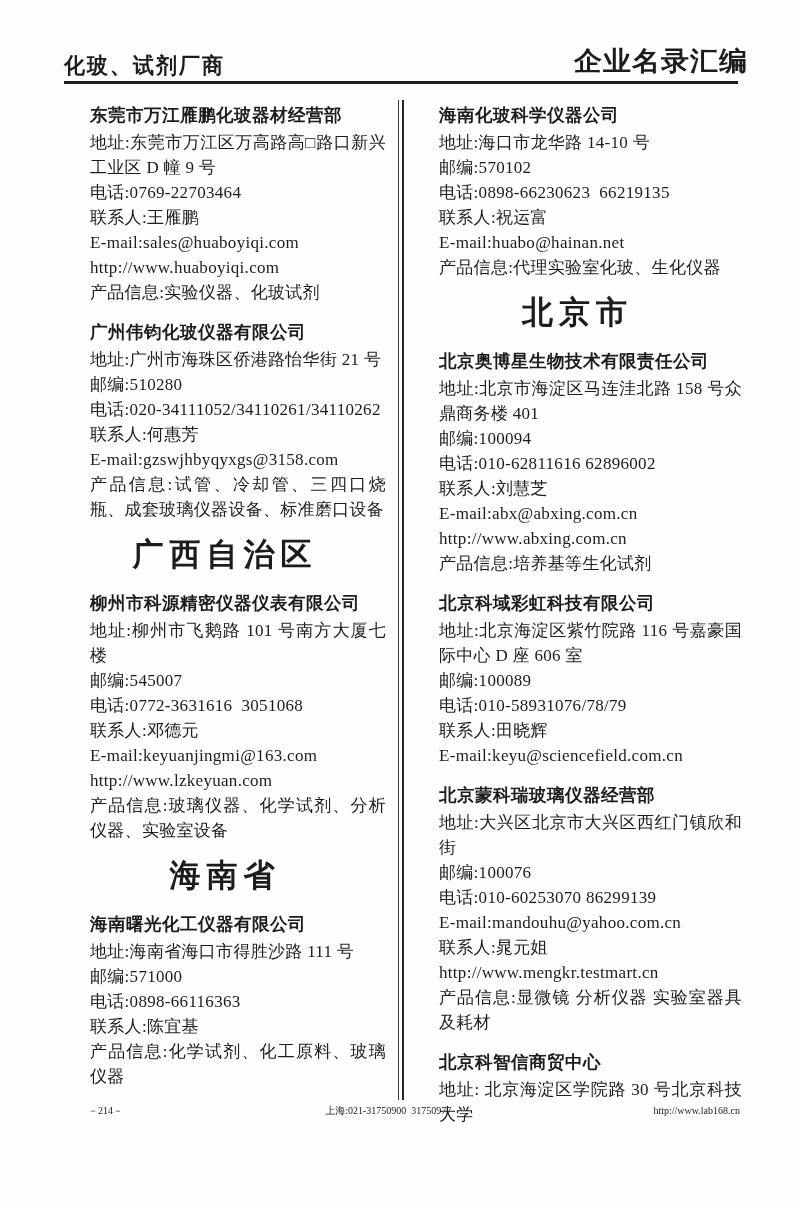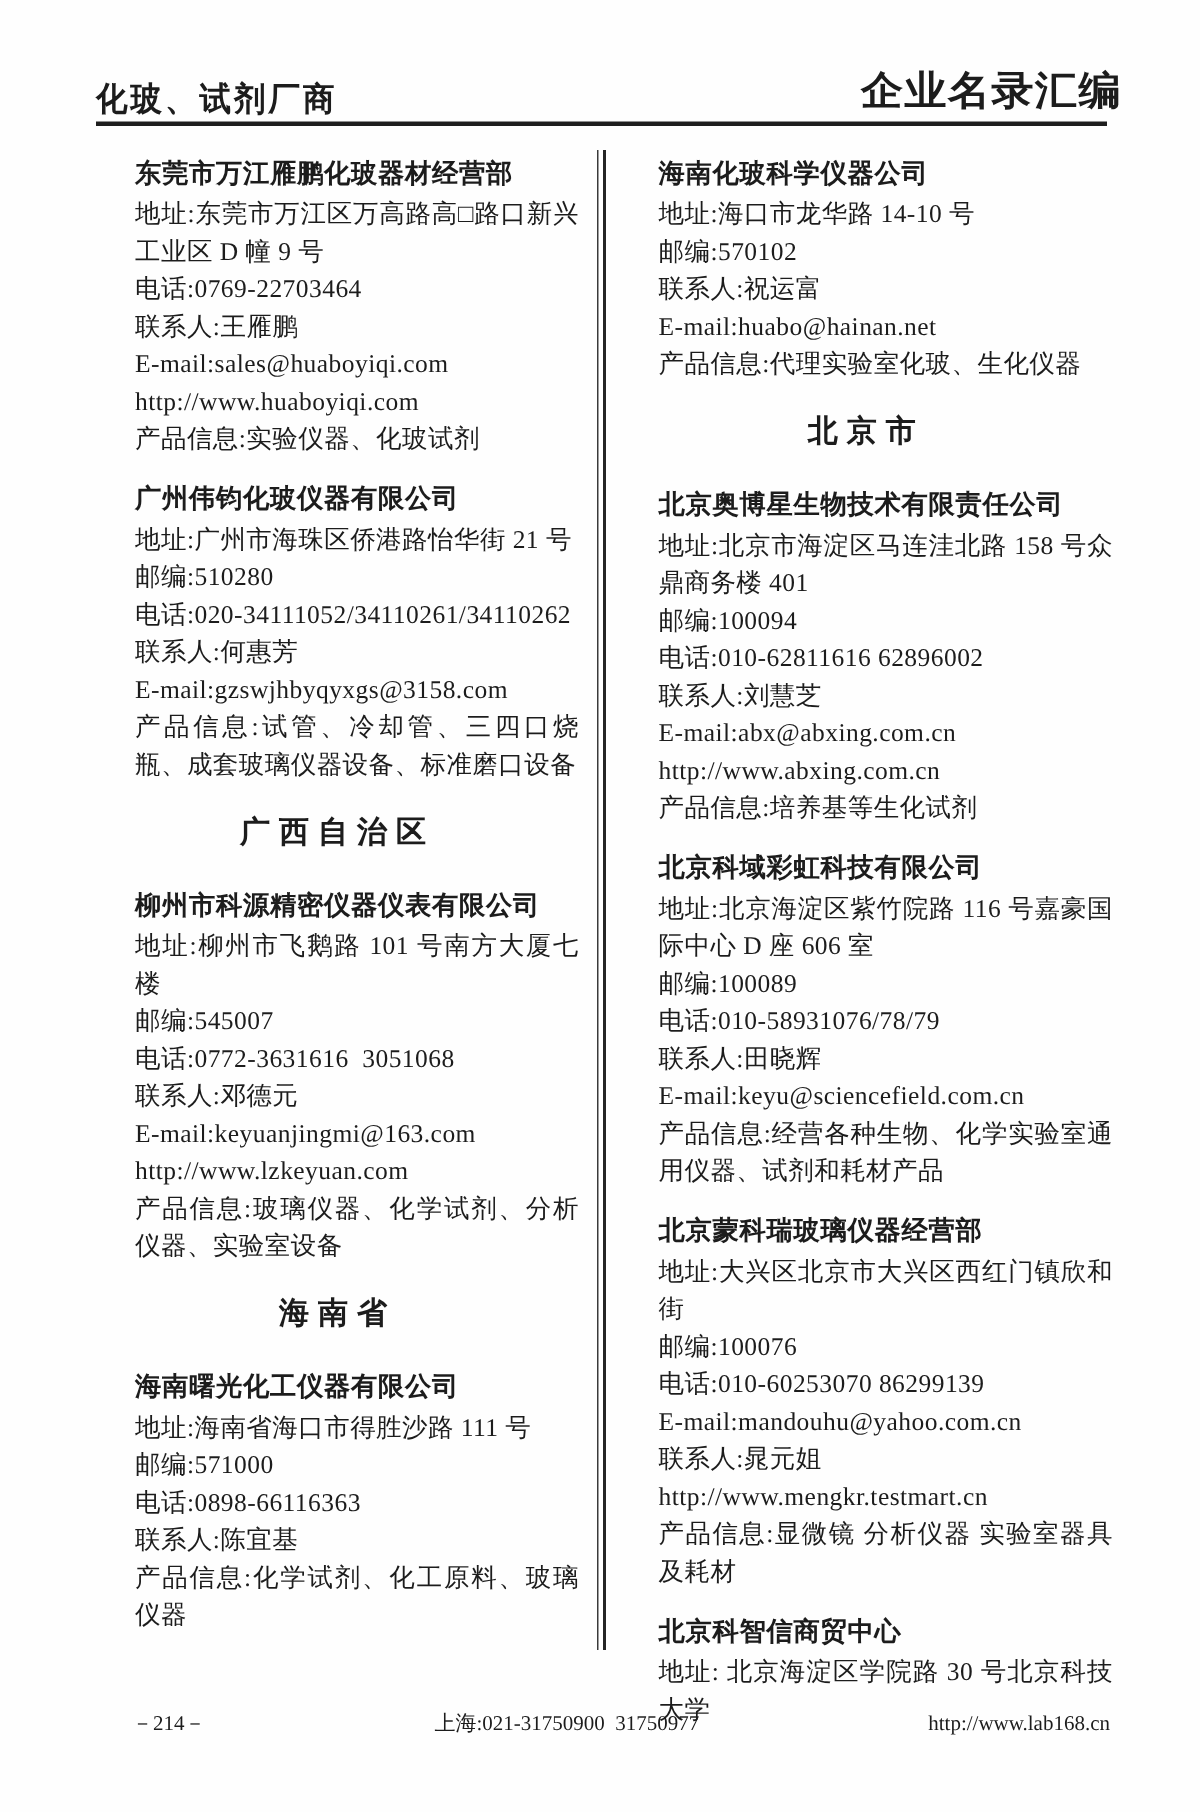--- a/index.html
+++ b/index.html
@@ -51,36 +51,35 @@
   .company-line {
     font-size: 17px;
     line-height: 25px;
     text-align: justify;
     white-space: pre-wrap;
     letter-spacing: 0.3px;
   }
   .section-header {
     font-family: "Liberation Sans", "DejaVu Sans", sans-serif;
     font-weight: bold;
-    font-size: 20px;
+    font-size: 31px;
     letter-spacing: 6px;
     text-align: center;
     line-height: 34px;
     margin: 16px 0 16px 0;
     transform: scaleY(1.02);
   }
 
   
   .footer {
     position: absolute; left: 64px; right: 60px; top: 1104px;
     display: flex; justify-content: space-between; align-items: baseline;
-    font-size: 14px;
+    font-size: 10px;
     padding-left: 24px;
     white-space: pre;
-    margin-top: 36px;
   }
   .footer span { display: inline-block; }
 </style>
 </head>
 <body>
 
 <div class="page">
 
   <div class="header">
     <span class="header-left">化玻、试剂厂商</span>
@@ -128,20 +127,21 @@
           <div class="company-line">联系人:陈宜基</div>
           <div class="company-line">产品信息:化学试剂、化工原料、玻璃仪器</div>
         </div>
       </div>
     <div class="divider"></div>
     <div class="col-right" id="col-right">
         <div class="company">
           <div class="company-name">海南化玻科学仪器公司</div>
           <div class="company-line">地址:海口市龙华路 14-10 号</div>
           <div class="company-line">邮编:570102</div>
+          <div class="company-line">电话:0898-66230623  66219135</div>
           <div class="company-line">联系人:祝运富</div>
           <div class="company-line">E-mail:huabo@hainan.net</div>
           <div class="company-line">产品信息:代理实验室化玻、生化仪器</div>
         </div>
         <div class="section-header">北京市</div>
         <div class="company">
           <div class="company-name">北京奥博星生物技术有限责任公司</div>
           <div class="company-line">地址:北京市海淀区马连洼北路 158 号众鼎商务楼 401</div>
           <div class="company-line">邮编:100094</div>
           <div class="company-line">电话:010-62811616 62896002</div>
@@ -150,21 +150,20 @@
           <div class="company-line">http://www.abxing.com.cn</div>
           <div class="company-line">产品信息:培养基等生化试剂</div>
         </div>
         <div class="company">
           <div class="company-name">北京科域彩虹科技有限公司</div>
           <div class="company-line">地址:北京海淀区紫竹院路 116 号嘉豪国际中心 D 座 606 室</div>
           <div class="company-line">邮编:100089</div>
           <div class="company-line">电话:010-58931076/78/79</div>
           <div class="company-line">联系人:田晓辉</div>
           <div class="company-line">E-mail:keyu@sciencefield.com.cn</div>
-          <div class="company-line">产品信息:经营各种生物、化学实验室通用仪器、试剂和耗材产品</div>
         </div>
         <div class="company">
           <div class="company-name">北京蒙科瑞玻璃仪器经营部</div>
           <div class="company-line">地址:大兴区北京市大兴区西红门镇欣和街</div>
           <div class="company-line">邮编:100076</div>
           <div class="company-line">电话:010-60253070 86299139</div>
           <div class="company-line">E-mail:mandouhu@yahoo.com.cn</div>
           <div class="company-line">联系人:晁元姐</div>
           <div class="company-line">http://www.mengkr.testmart.cn</div>
           <div class="company-line">产品信息:显微镜 分析仪器 实验室器具及耗材</div>

